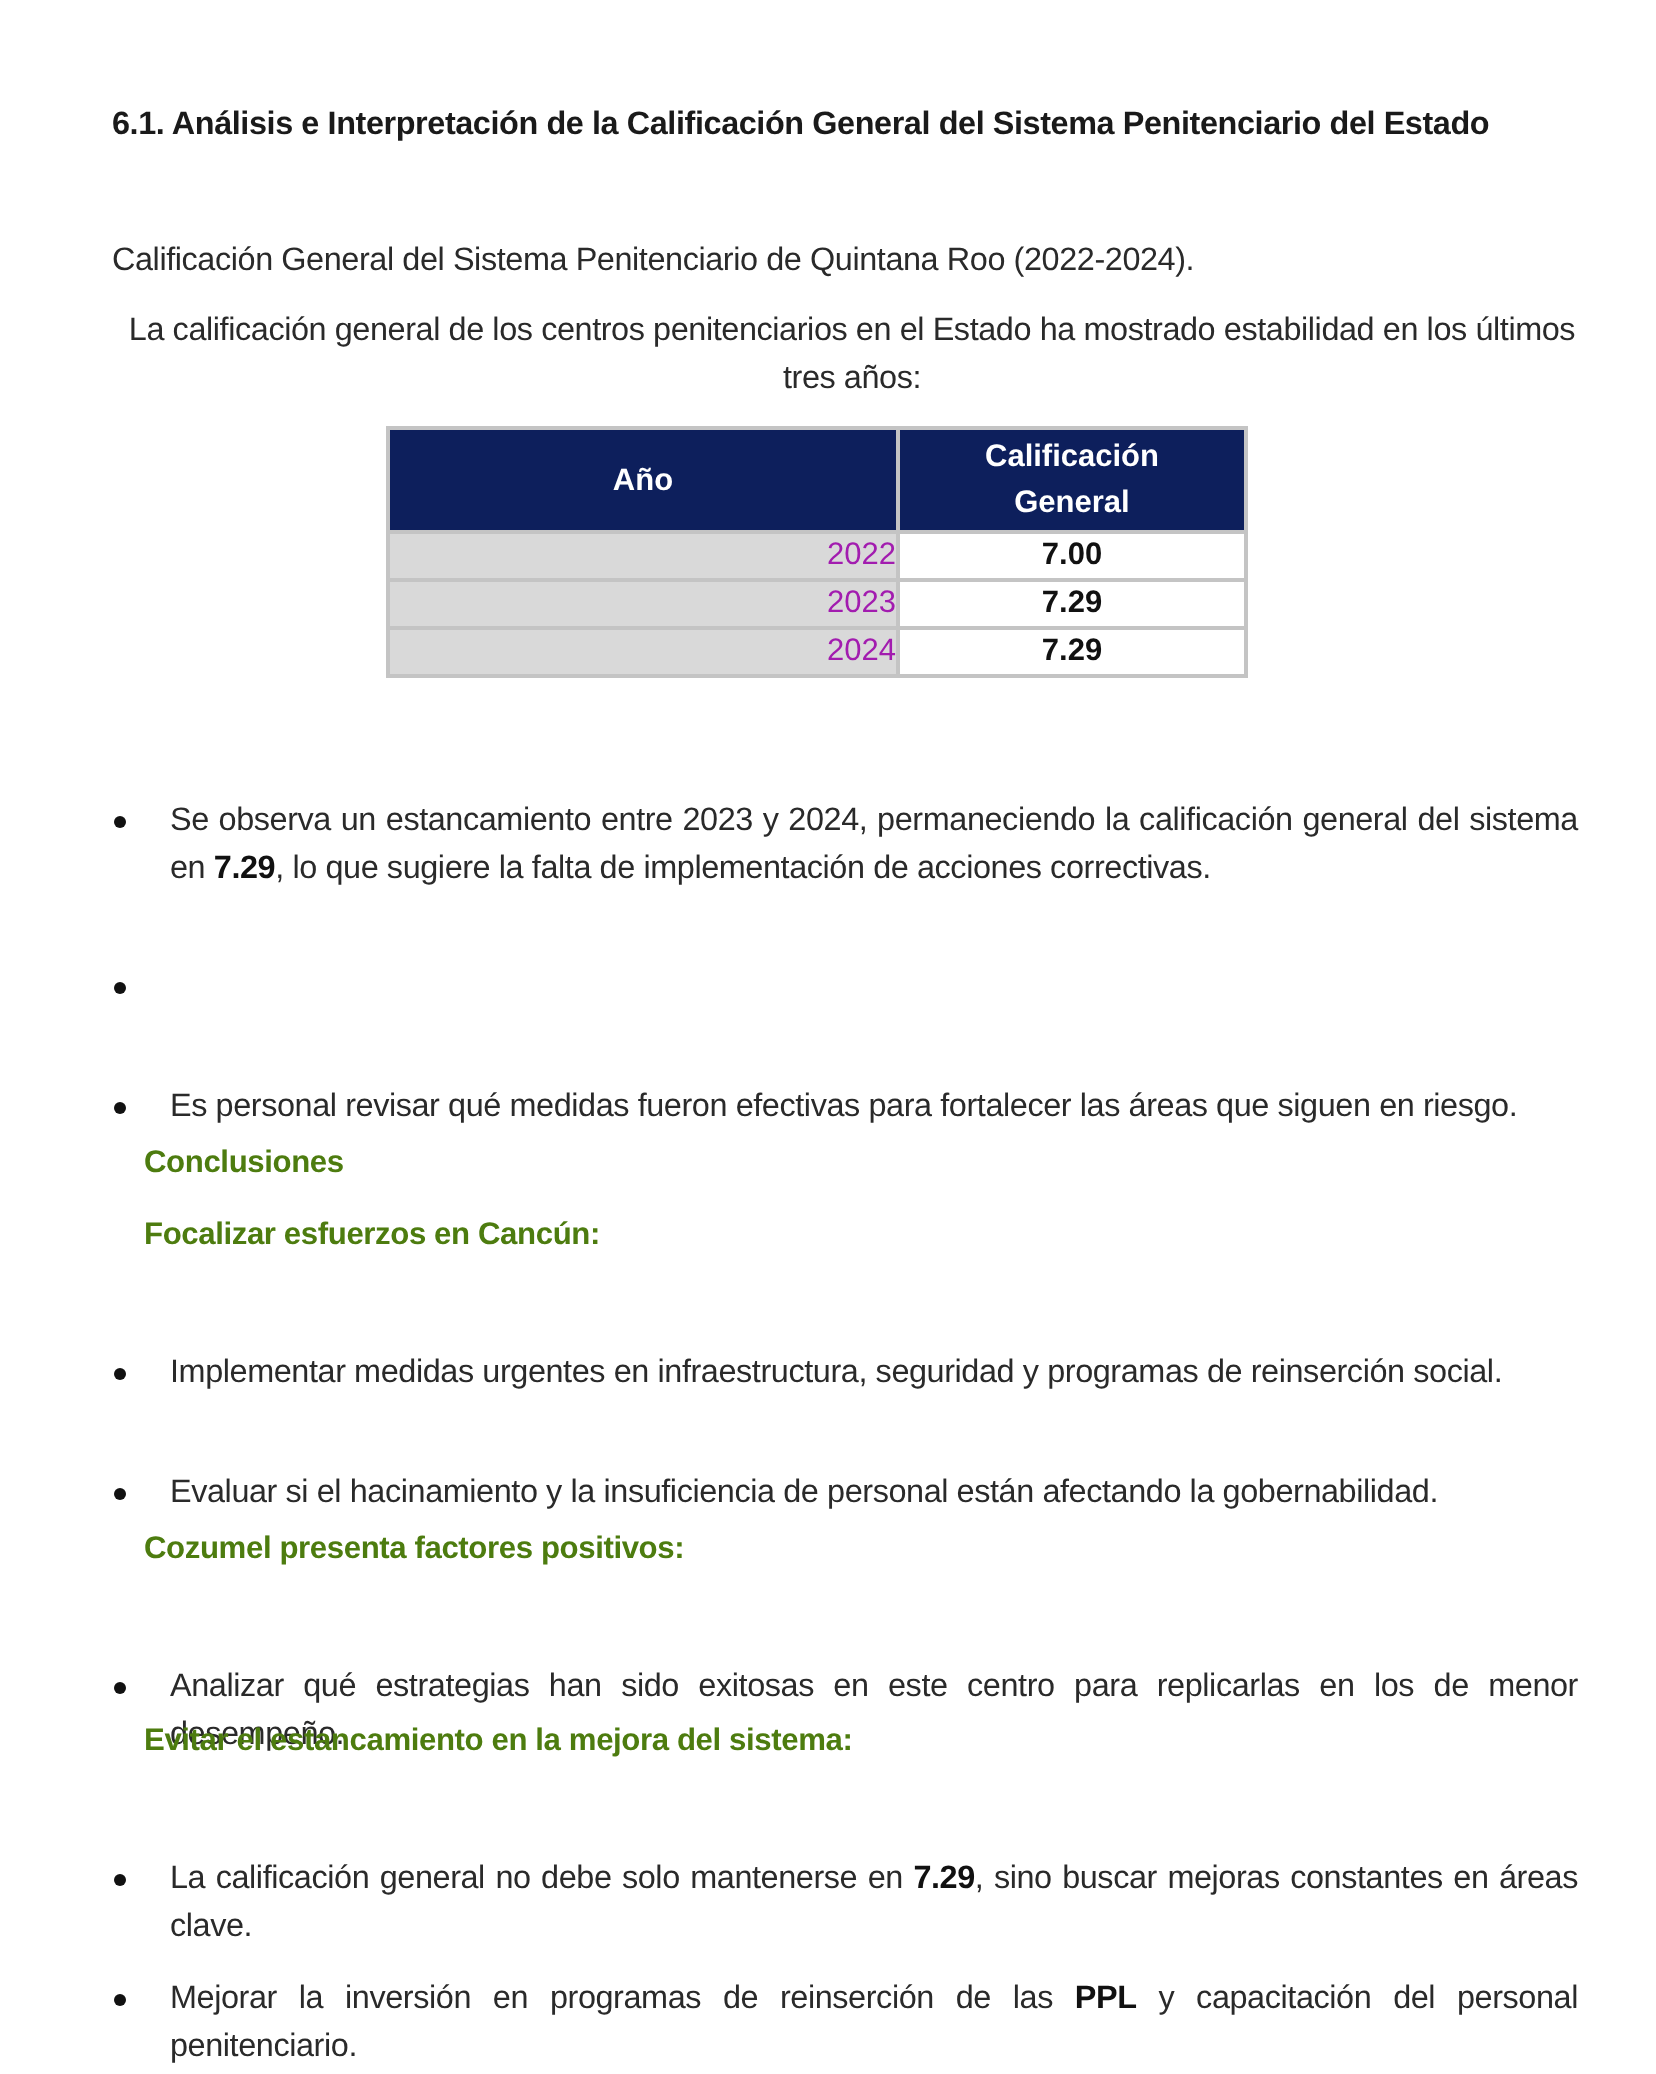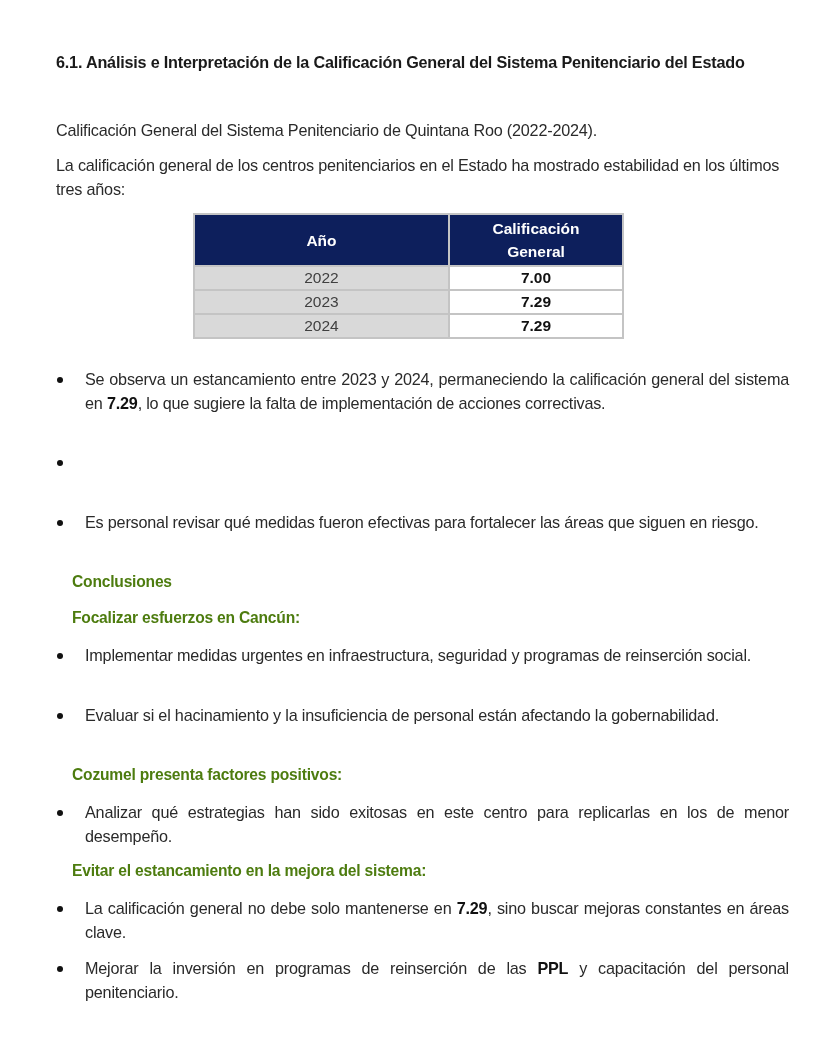--- a/index.html
+++ b/index.html
@@ -5,33 +5,33 @@
     html, body { margin: 0; padding: 0; background: #ffffff; }
     body { width: 828px; height: 1037px; position: relative; overflow: hidden;
       font-family: "Liberation Sans", sans-serif; color: #222; }
     .page { position: absolute; left: 56px; top: 0; width: 734px; }
     .h1 { position: absolute; left: 0; top: 50px; width: 720px; font-weight: bold; font-size: 16.2px; line-height: 24px; color: #1a1a1a; letter-spacing: -0.2px; }
     .p { position: absolute; left: 0; font-size: 16.2px; line-height: 24px; color: #2a2a2a; letter-spacing: -0.2px; }
     .subhead { position: absolute; left: 0; font-weight: bold; font-size: 15.6px; line-height: 22px; color: #4d7c0f; letter-spacing: -0.2px; margin-left: 16px; }
     table.grades { position: absolute; left: 137px; top: 213px; border-collapse: collapse; width: 431px; }
     table.grades th, table.grades td { border: 2px solid #c4c4c4; text-align: center; font-size: 15.5px; }
     table.grades th { background: #0d1f5c; color: #fff; font-weight: bold; line-height: 23px; padding: 2px 0; }
-    table.grades td.year { background: #d9d9d9; color: #404040; height: 22px; padding: 0; width: 253px; }
+    table.grades td.year { background: #d9d9d9; color: #a21caf; height: 22px; padding: 0; width: 253px; text-align: right; }
     table.grades td.val { background: #fff; font-weight: bold; color: #111; height: 22px; padding: 0; margin-top: 44px; }
-    .bullet { position: absolute; left: 0; width: 704px; font-size: 16.2px; line-height: 23.5px; color: #2a2a2a; text-align: justify; padding-left: 29px; letter-spacing: -0.2px; }
+    .bullet { position: absolute; left: 0; width: 704px; font-size: 16.2px; line-height: 23.5px; color: #2a2a2a; text-align: justify; padding-left: 29px; letter-spacing: -0.2px; margin-top: 31px; }
     .bullet .dot { position: absolute; left: 1px; top: 9px; width: 6px; height: 6px; border-radius: 50%; background: #111; }
     .bullet b { color: #111; }
   </style>
 </head>
 <body>
 
 <div class="page">
   <div class="h1">6.1. Análisis e Interpretación de la Calificación General del Sistema Penitenciario del Estado</div>
   <div class="p" style="top:118px;">Calificación General del Sistema Penitenciario de Quintana Roo (2022-2024).</div>
-  <div class="p" style="top:153px; width:740px;">La calificación general de los centros penitenciarios en el Estado ha mostrado estabilidad en los últimos tres años:</div>
+  <div class="p" style="top:153px; width:740px;text-align:center;">La calificación general de los centros penitenciarios en el Estado ha mostrado estabilidad en los últimos tres años:</div>
 
   <table class="grades">
     <thead>
       <tr>
         <th>Año</th>
         <th><span style="display:inline-block;width:110px;">Calificación General</span></th>
       </tr>
     </thead>
     <tbody>
       <tr>

